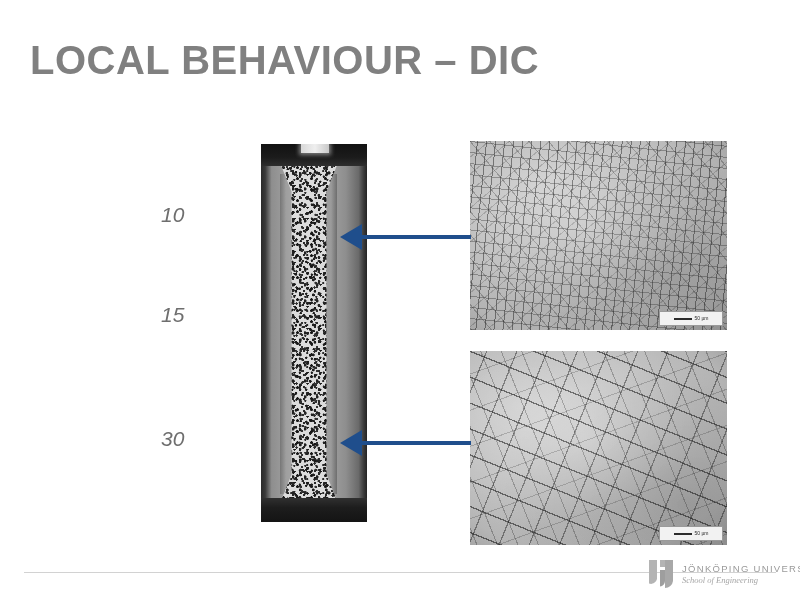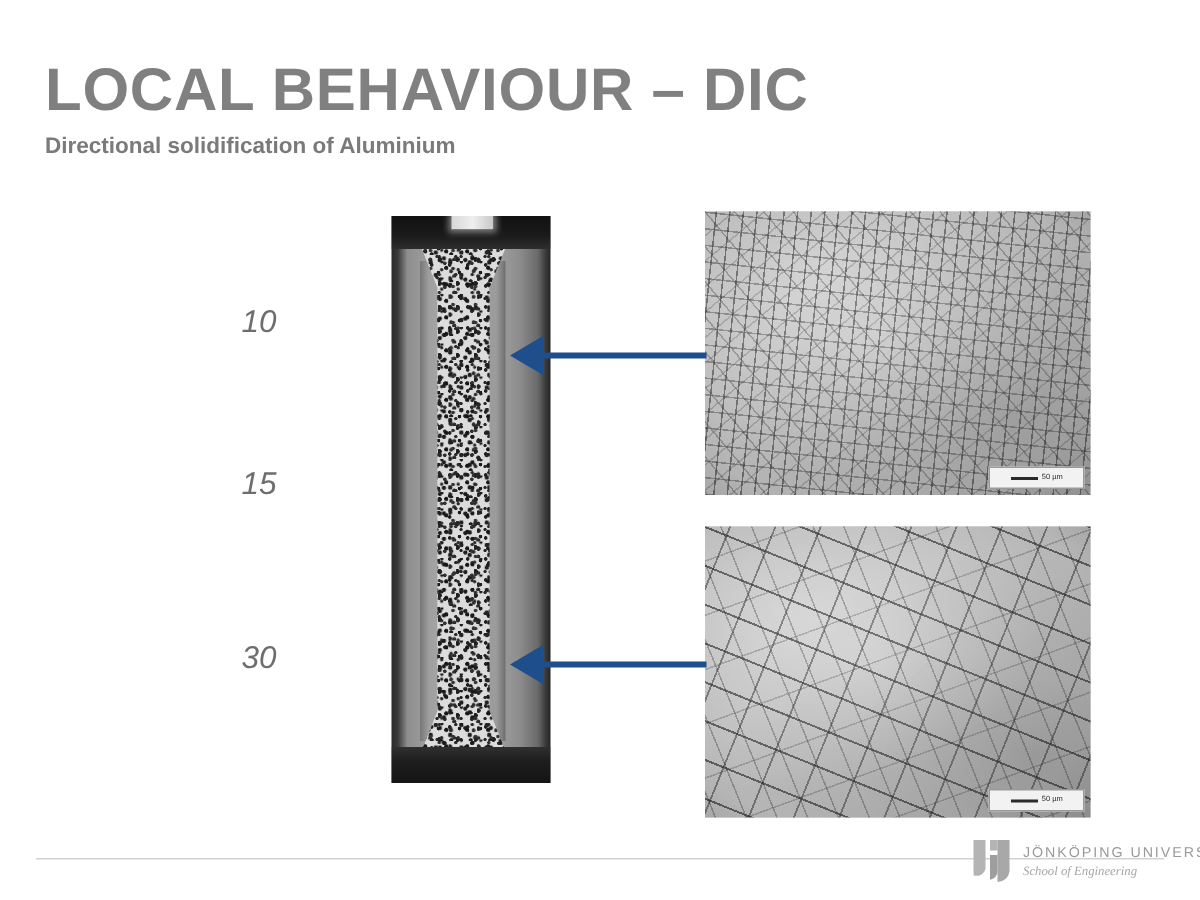--- a/index.html
+++ b/index.html
@@ -49,21 +49,21 @@
     white-space: nowrap;
   }
   .sdas-value {
     position: absolute;
     left: 161px;
     font-size: 21px;
     color: #6e6e6e;
     font-style: italic;
   }
   .sdas-v0 { top: 203px; }
-  .sdas-v1 { top: 303px; margin-top: 8px; }
+  .sdas-v1 { top: 303px; }
   .sdas-v2 { top: 427px; }
 
   
   .specimen {
     position: absolute;
     left: 261px;
     top: 144px;
     width: 106px;
     height: 378px;
     background: linear-gradient(90deg,
@@ -271,21 +271,20 @@
     font-family: "Liberation Serif", serif;
     white-space: nowrap;
   }
 </style>
 </head>
 <body>
 
 <div class="slide">
 
   <div class="slide-title">LOCAL BEHAVIOUR – DIC</div>
-  <div class="slide-subtitle">Directional solidification of Aluminium</div>
 
   <div class="sdas-value sdas-v0">10</div>
   <div class="sdas-value sdas-v1">15</div>
   <div class="sdas-value sdas-v2">30</div>
 
   <div class="specimen">
     <div class="spec-body"></div>
     <div class="spec-shadow-l"></div>
     <div class="spec-shadow-r"></div>
     <div class="spec-clamp-top"></div>

